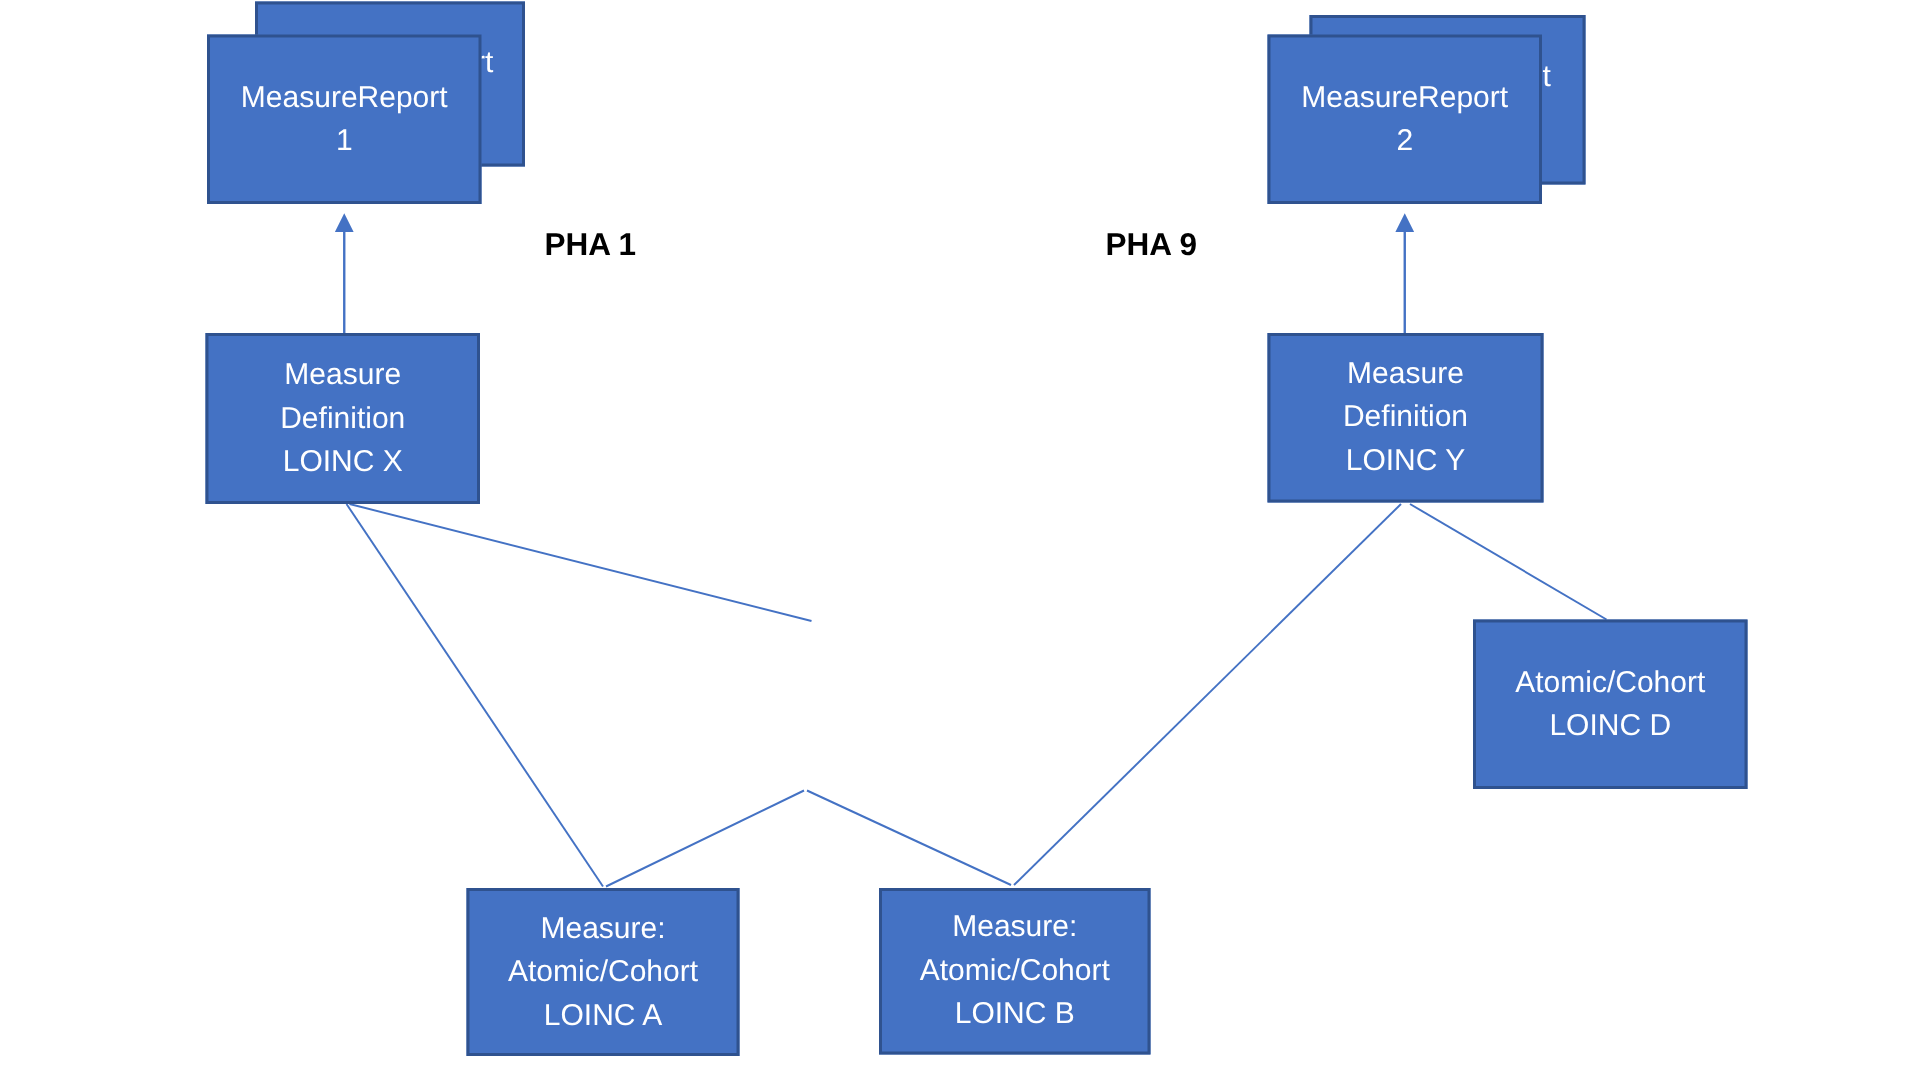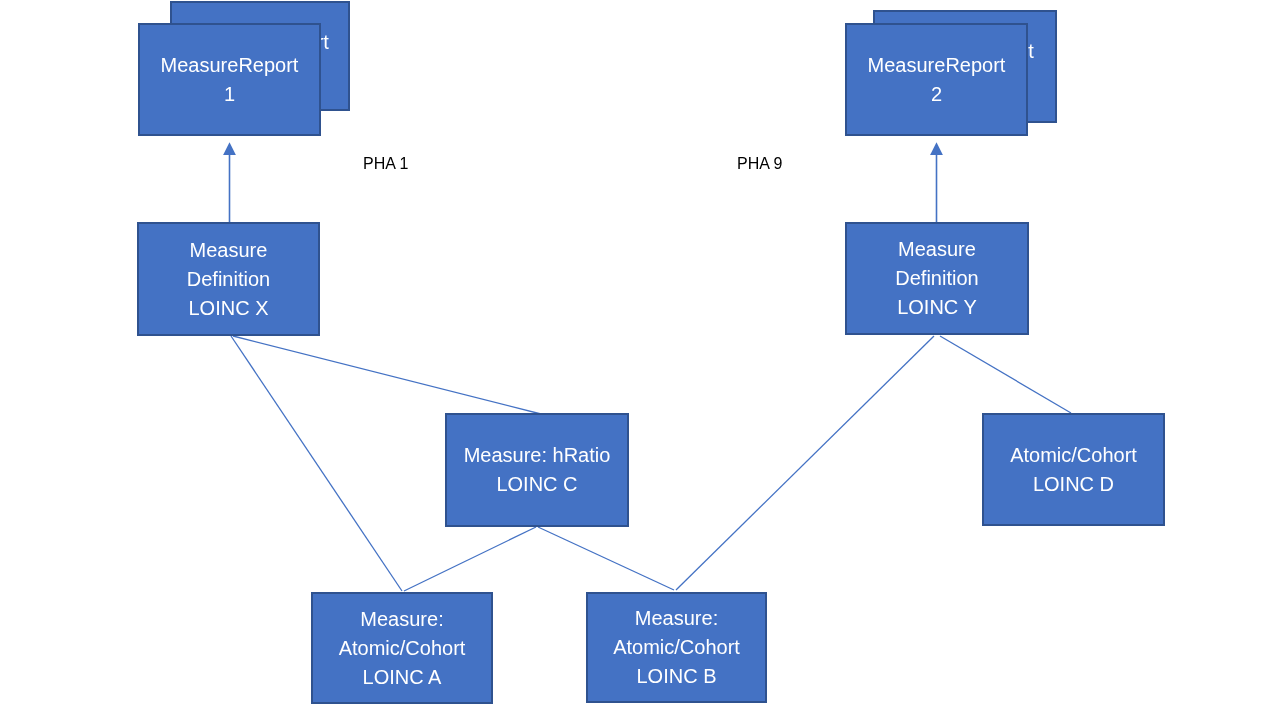--- a/index.html
+++ b/index.html
@@ -48,22 +48,23 @@
   .node--back {
     z-index: 2;
     align-items: flex-start;
     padding-top: 25px;
   }
   .node--front { z-index: 3; }
   .pha-label {
     position: absolute;
     z-index: 4;
     color: var(--label-text);
-    font-size: 16px;
+    font-size: 21px;
     line-height: 26px;
+    font-weight: bold;
   }
 </style>
 </head>
 <body>
 
 <div class="canvas">
 
   <svg class="connectors" viewBox="0 0 1280 720">
     <defs>
       <marker id="arrowhead" viewBox="0 0 10 10" refX="7" refY="5" markerWidth="8" markerHeight="8" orient="auto-start-reverse">
@@ -103,24 +104,20 @@
     <span>Measure
 Definition
 LOINC X</span>
   </div>
   <div class="node node--front" style="left:845px; top:222px; width:184px; height:113px;">
     <span>Measure
 Definition
 LOINC Y</span>
   </div>
 
-  <div class="node node--front" style="left:445px; top:413px; width:184px; height:114px;">
-    <span>Measure: hRatio
-LOINC C</span>
-  </div>
   <div class="node node--front" style="left:982px; top:413px; width:183px; height:113px;">
     <span>Atomic/Cohort
 LOINC D</span>
   </div>
 
   <div class="node node--front" style="left:311px; top:592px; width:182px; height:112px;">
     <span>Measure:
 Atomic/Cohort
 LOINC A</span>
   </div>

